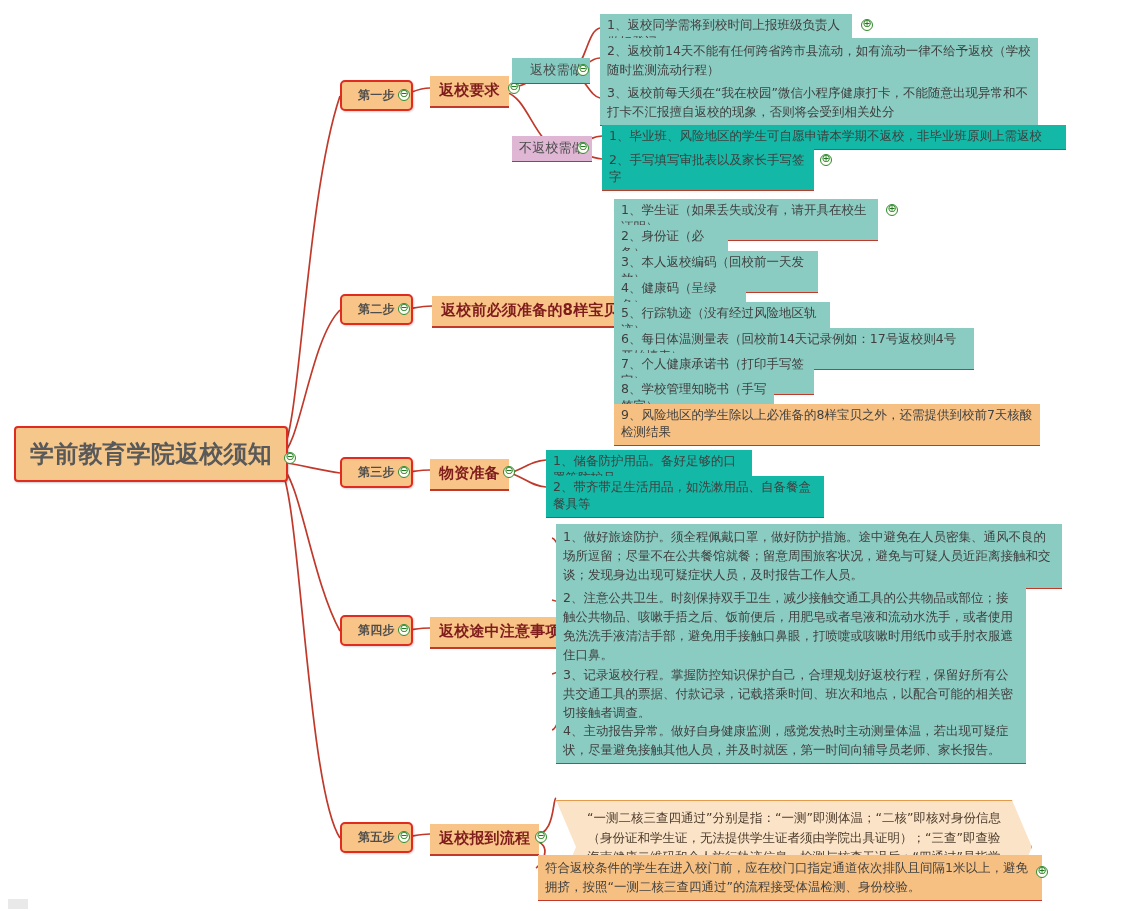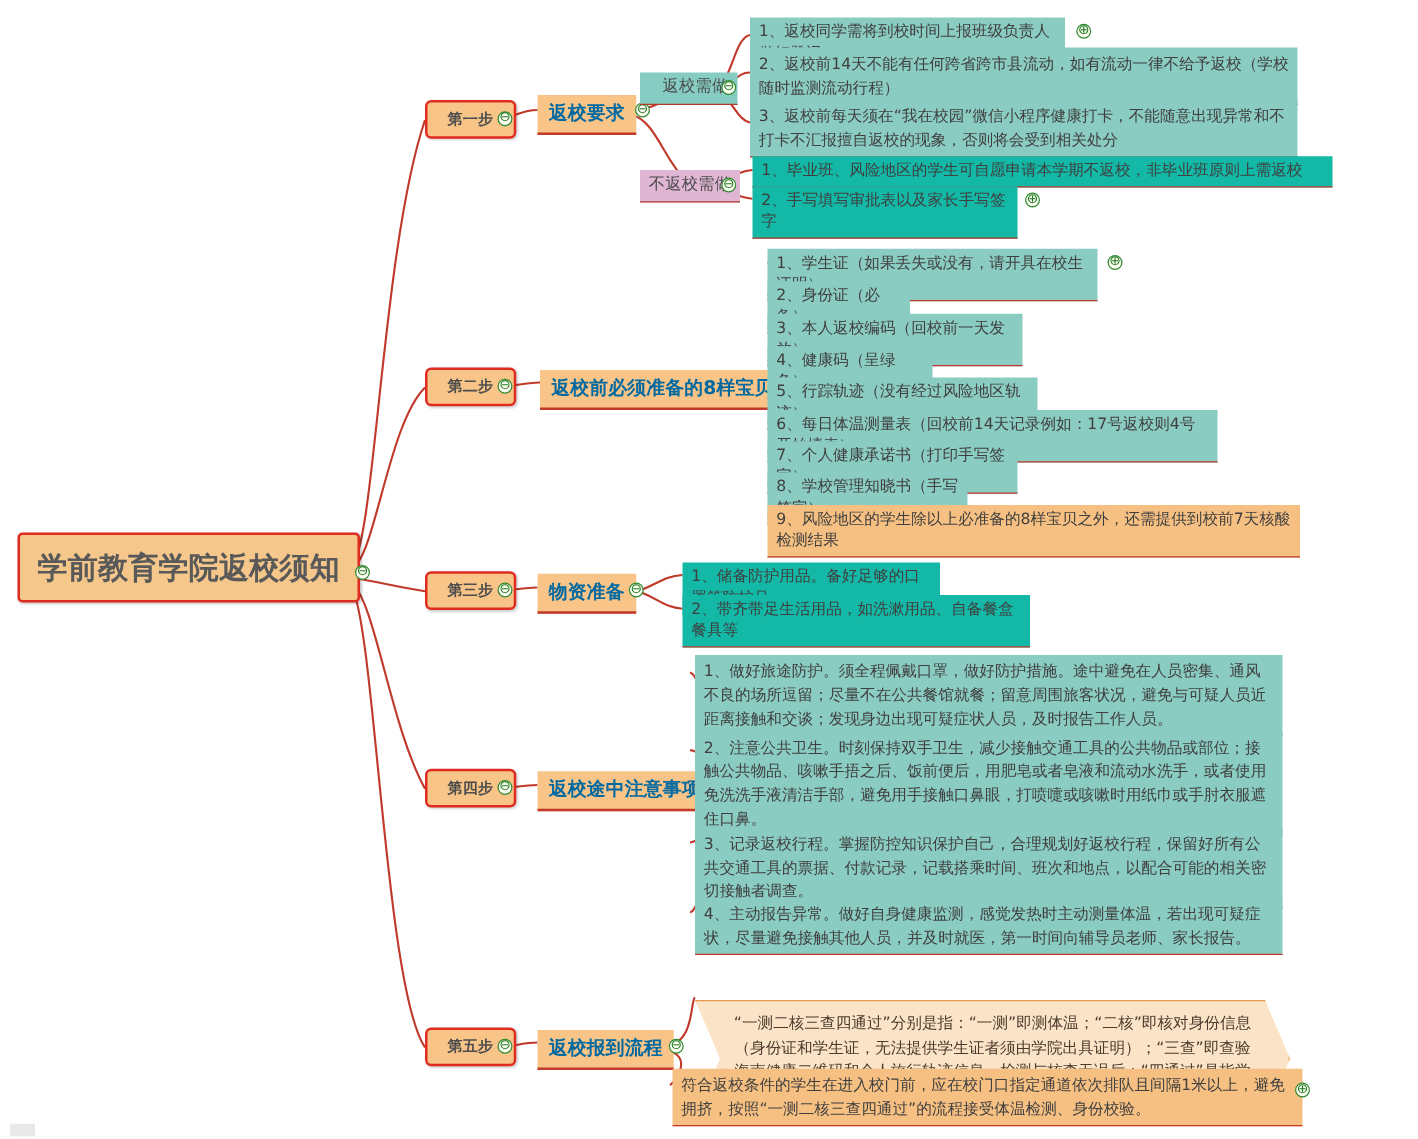--- a/index.html
+++ b/index.html
@@ -46,21 +46,21 @@
     border-radius: 5px;
     color: #4d4d4d;
     font-size: 12px;
     font-weight: bold;
     padding: 5px 16px;
     box-shadow: 1px 1px 2px rgba(0,0,0,0.18);
   }
   
   .topic {
     background: #f8c487;
-    color: #0369a1;
+    color: #7f1d1d;
     font-size: 15px;
     font-weight: bold;
     padding: 4px 9px 5px 9px;
     border-bottom: 2px solid #c0392b;
   }
   
   .grp-teal {
     background: #86ccc2;
     color: #4a4a4a;
     font-size: 13px;
@@ -283,21 +283,21 @@
     <span>⊖</span>
   </div>
 
   <div class="node topic" style="left:430px; top:617px;">
     <span>返校途中注意事项</span>
   </div>
   <div class="toggle" style="left:563px; top:624px;">
     <span>⊖</span>
   </div>
 
-  <div class="leaf teal para" style="position:absolute; left:556px; top:524px; width:470px;">1、做好旅途防护。须全程佩戴口罩，做好防护措施。途中避免在人员密集、通风不良的场所逗留；尽量不在公共餐馆就餐；留意周围旅客状况，避免与可疑人员近距离接触和交谈；发现身边出现可疑症状人员，及时报告工作人员。</div>
+  <div class="leaf teal para" style="position:absolute; left:556px; top:524px; width:506px;">1、做好旅途防护。须全程佩戴口罩，做好防护措施。途中避免在人员密集、通风不良的场所逗留；尽量不在公共餐馆就餐；留意周围旅客状况，避免与可疑人员近距离接触和交谈；发现身边出现可疑症状人员，及时报告工作人员。</div>
   <div class="leaf teal para" style="position:absolute; left:556px; top:585px; width:470px;">2、注意公共卫生。时刻保持双手卫生，减少接触交通工具的公共物品或部位；接触公共物品、咳嗽手捂之后、饭前便后，用肥皂或者皂液和流动水洗手，或者使用免洗洗手液清洁手部，避免用手接触口鼻眼，打喷嚏或咳嗽时用纸巾或手肘衣服遮住口鼻。</div>
   <div class="leaf teal para" style="position:absolute; left:556px; top:662px; width:470px;">3、记录返校行程。掌握防控知识保护自己，合理规划好返校行程，保留好所有公共交通工具的票据、付款记录，记载搭乘时间、班次和地点，以配合可能的相关密切接触者调查。</div>
   <div class="leaf teal para" style="position:absolute; left:556px; top:718px; width:470px;">4、主动报告异常。做好自身健康监测，感觉发热时主动测量体温，若出现可疑症状，尽量避免接触其他人员，并及时就医，第一时间向辅导员老师、家长报告。</div>
 
   <div class="node step" style="left:340px; top:822px;">
     <span>第五步</span>
   </div>
   <div class="toggle" style="left:398px; top:831px;">
     <span>⊖</span>
   </div>

